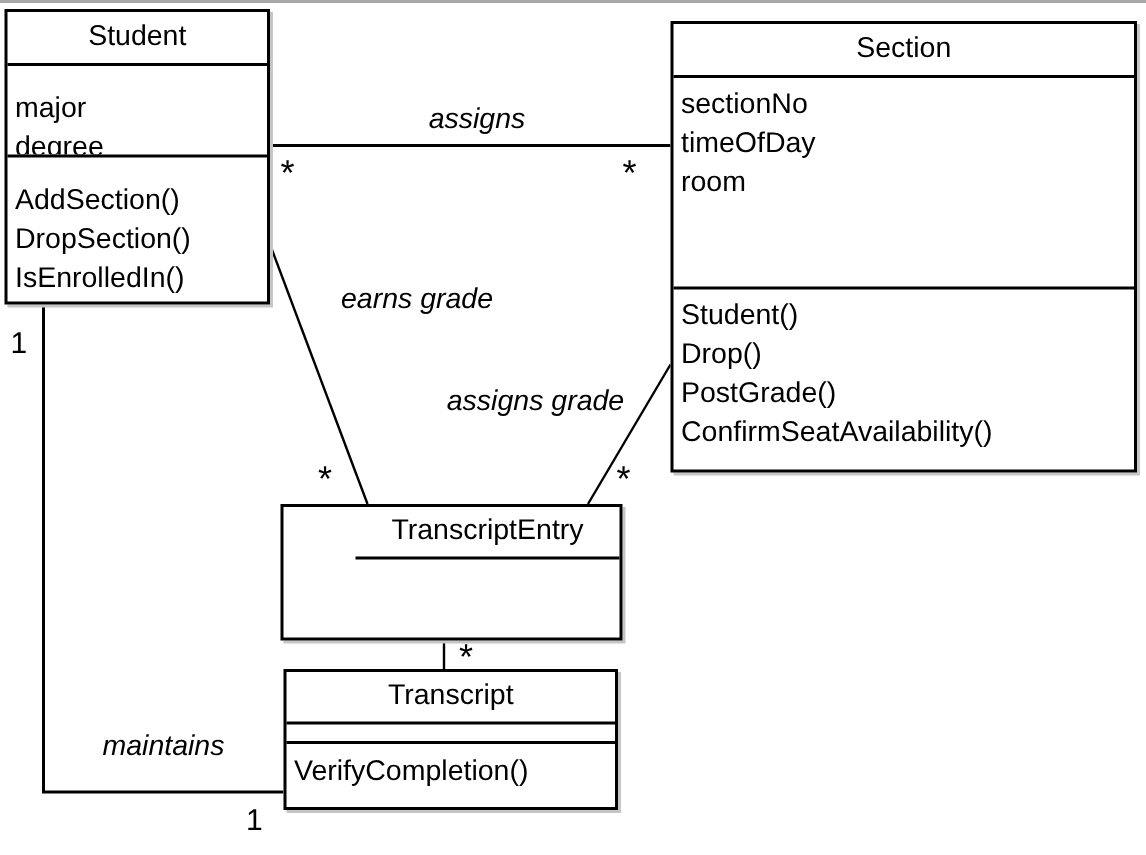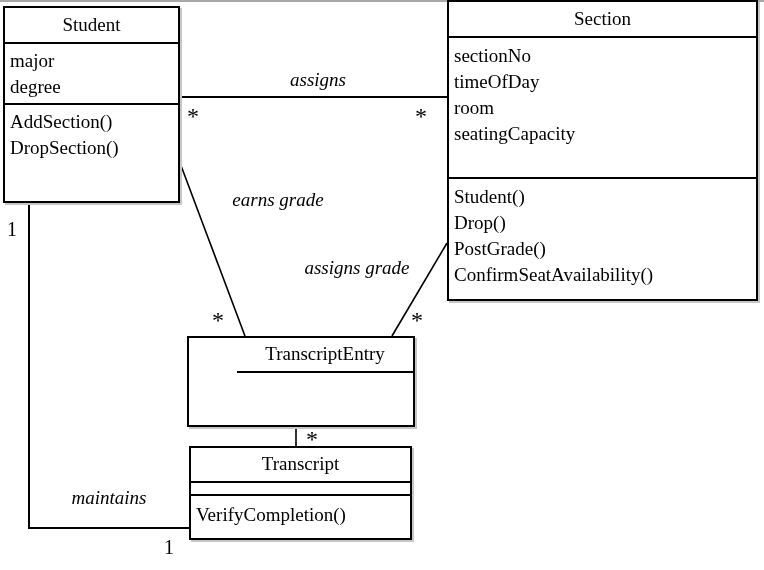--- a/index.html
+++ b/index.html
@@ -5,40 +5,40 @@
   :root{
     --line:#000000;
     --background:#ffffff;
     --shadow:#c6c6c6;
     --scan-edge:#a8a8a8;
   }
   html,body{margin:0;padding:0;background:#fff;}
   .stage{
     position:relative;width:764px;height:570px;overflow:hidden;
     background:var(--background);
-    font-family:Liberation Serif, serif;
+    font-family:Liberation Sans, sans-serif;
     color:var(--line);
   }
   .scan-edge{position:absolute;left:0;top:0;width:764px;height:2px;background:var(--scan-edge);}
   svg.connectors{position:absolute;left:0;top:0;}
   .conn{stroke:var(--line);stroke-width:2;fill:none;}
   .conn-thin{stroke:var(--line);stroke-width:1.6;fill:none;}
   .diamond{fill:var(--background);stroke:var(--line);stroke-width:1.7;}
   .class-box{
     position:absolute;box-sizing:border-box;
     background:var(--background);
     border:2px solid var(--line);
     box-shadow:2px 2px 0 var(--shadow);
     font-size:19px;line-height:26px;
   }
   .cb-title{
     box-sizing:border-box;border-bottom:2px solid var(--line);
     text-align:center;white-space:pre;overflow:hidden;
   }
-  .cb-sec{box-sizing:border-box;padding:4px 4px 0 5px;overflow:hidden;}
+  .cb-sec{box-sizing:border-box;padding:16px 4px 0 5px;overflow:hidden;}
   .cb-attrs{border-bottom:2px solid var(--line);}
   .row{height:26px;line-height:26px;white-space:pre;}
   .assoc-label{
     position:absolute;text-align:center;white-space:pre;
     font-style:italic;font-size:19px;line-height:22px;
   }
   .mult{position:absolute;font-size:24px;line-height:24px;white-space:pre;}
   .mnum{position:absolute;font-size:20px;line-height:20px;white-space:pre;}
 </style>
 </head>
@@ -59,30 +59,30 @@
 
   <div class="class-box" style="left:3px;top:6px;width:177px;height:197px;">
     <div class="cb-title" style="height:36px;line-height:33px;">Student</div>
     <div class="cb-sec cb-attrs" style="height:61px;">
       <div class="row">major</div>
       <div class="row">degree</div>
     </div>
     <div class="cb-sec">
       <div class="row">AddSection()</div>
       <div class="row">DropSection()</div>
+      <div class="row">IsEnrolledIn()</div>
     </div>
   </div>
 
-  <div class="class-box" style="left:447px;top:0;width:311px;height:301px;">
+  <div class="class-box" style="left:447px;top:14px;width:311px;height:301px;">
     <div class="cb-title" style="height:36px;line-height:33px;">Section</div>
     <div class="cb-sec cb-attrs" style="height:141px;padding-top:5px;">
       <div class="row">sectionNo</div>
       <div class="row">timeOfDay</div>
       <div class="row">room</div>
-      <div class="row">seatingCapacity</div>
     </div>
     <div class="cb-sec" style="padding-top:5px;">
       <div class="row">Student()</div>
       <div class="row">Drop()</div>
       <div class="row">PostGrade()</div>
       <div class="row">ConfirmSeatAvailability()</div>
     </div>
   </div>
 
   <div class="class-box" style="left:187px;top:336px;width:228px;height:91px;">

